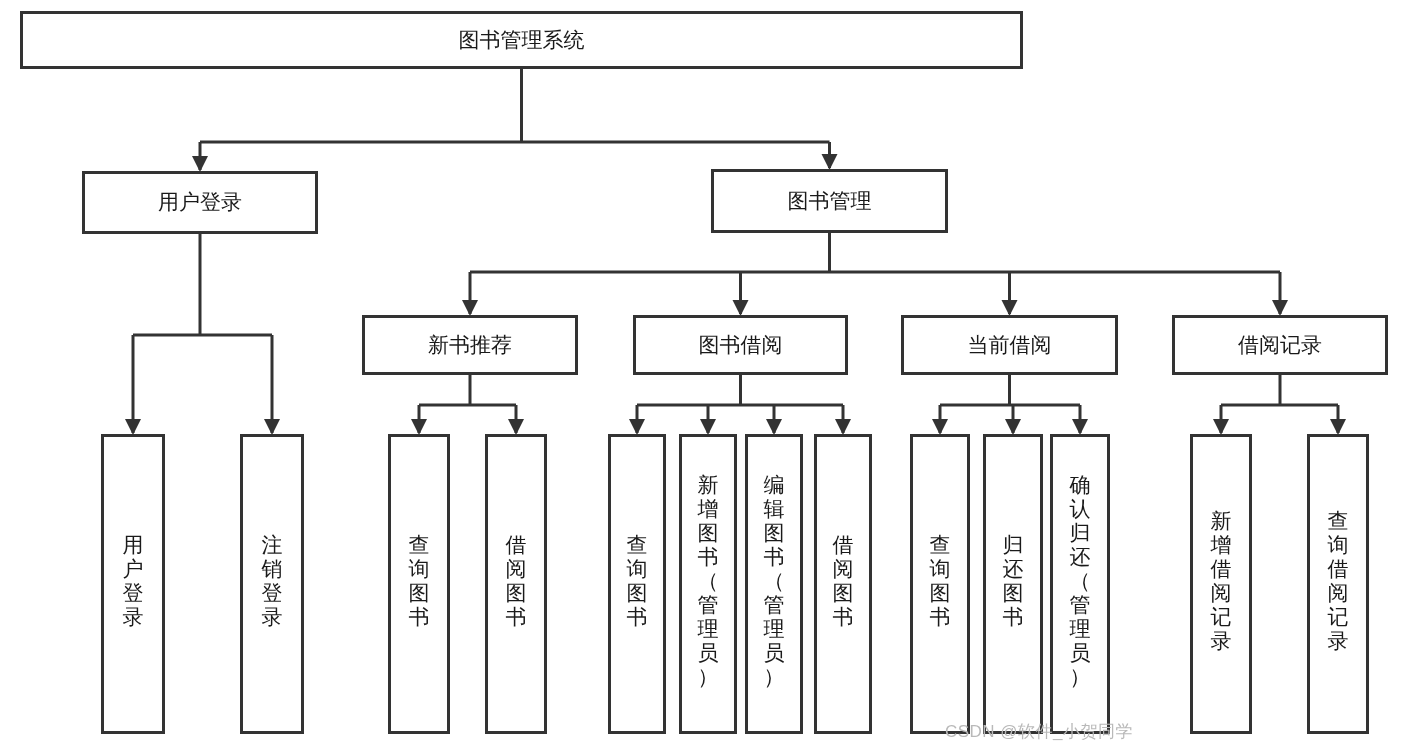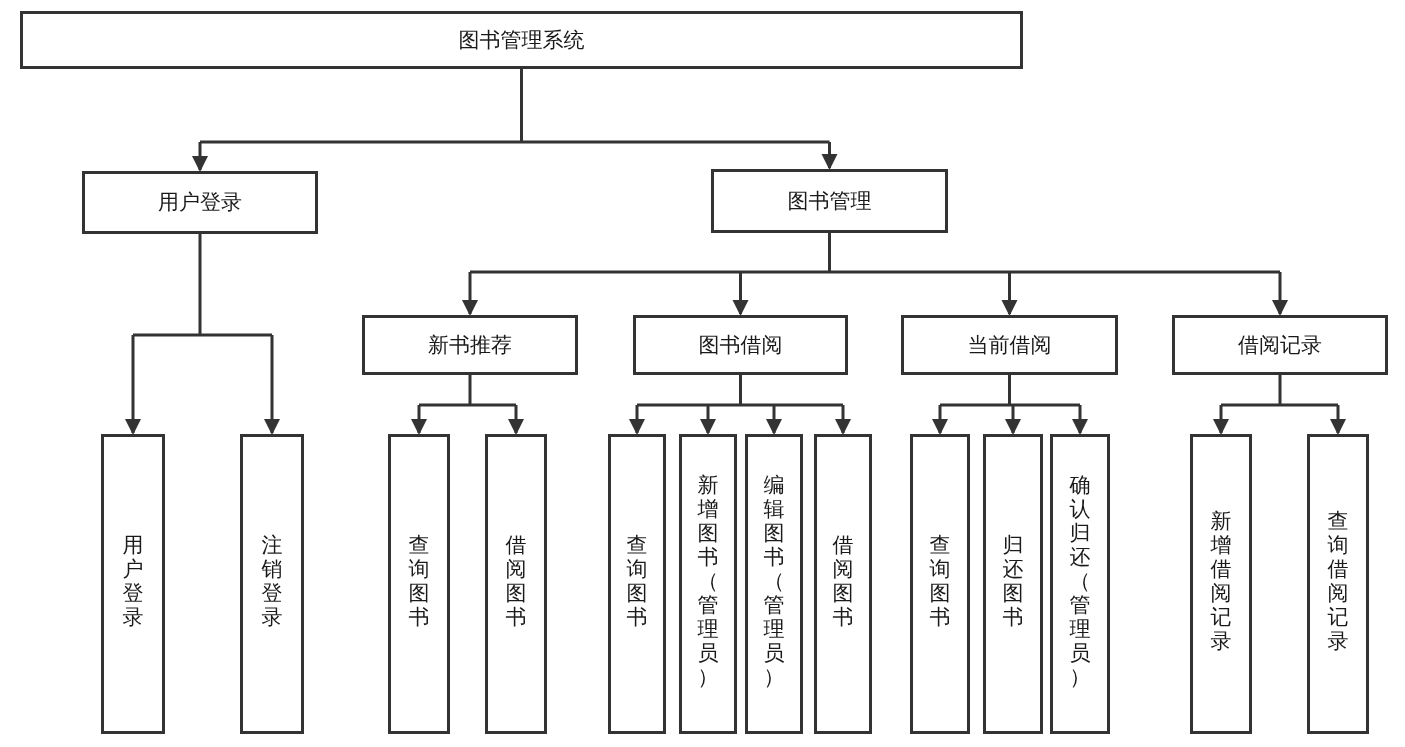--- a/index.html
+++ b/index.html
@@ -215,13 +215,14 @@
         <g>
           <rect x="1191.5" y="435.5" width="59" height="297" class="node-box"></rect>
           <text x="1221" class="node-label-v"><tspan x="1221" y="528">新</tspan><tspan x="1221" y="552">增</tspan><tspan x="1221" y="576">借</tspan><tspan x="1221" y="600">阅</tspan><tspan x="1221" y="624">记</tspan><tspan x="1221" y="648">录</tspan></text>
         </g>
         <g>
           <rect x="1308.5" y="435.5" width="59" height="297" class="node-box"></rect>
           <text x="1338" class="node-label-v"><tspan x="1338" y="528">查</tspan><tspan x="1338" y="552">询</tspan><tspan x="1338" y="576">借</tspan><tspan x="1338" y="600">阅</tspan><tspan x="1338" y="624">记</tspan><tspan x="1338" y="648">录</tspan></text>
         </g>
       </g>
   </svg>
+  <div class="watermark">CSDN @软件_小贺同学</div>
 </div>
 
 </body></html>

